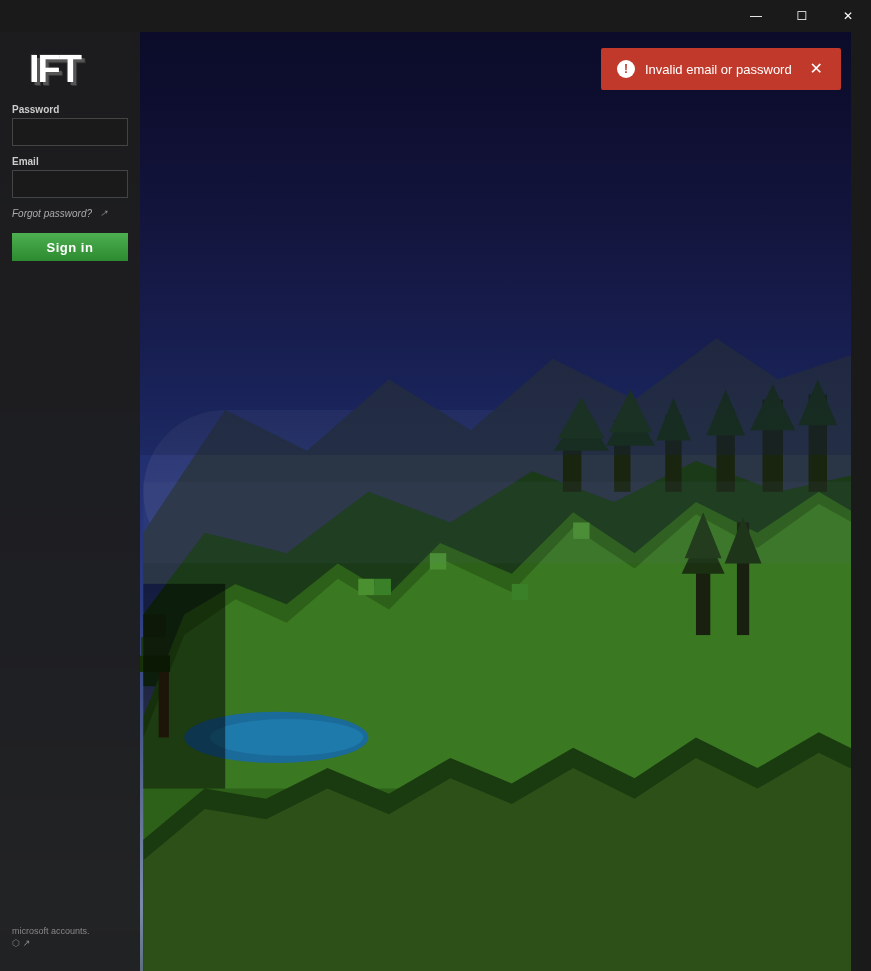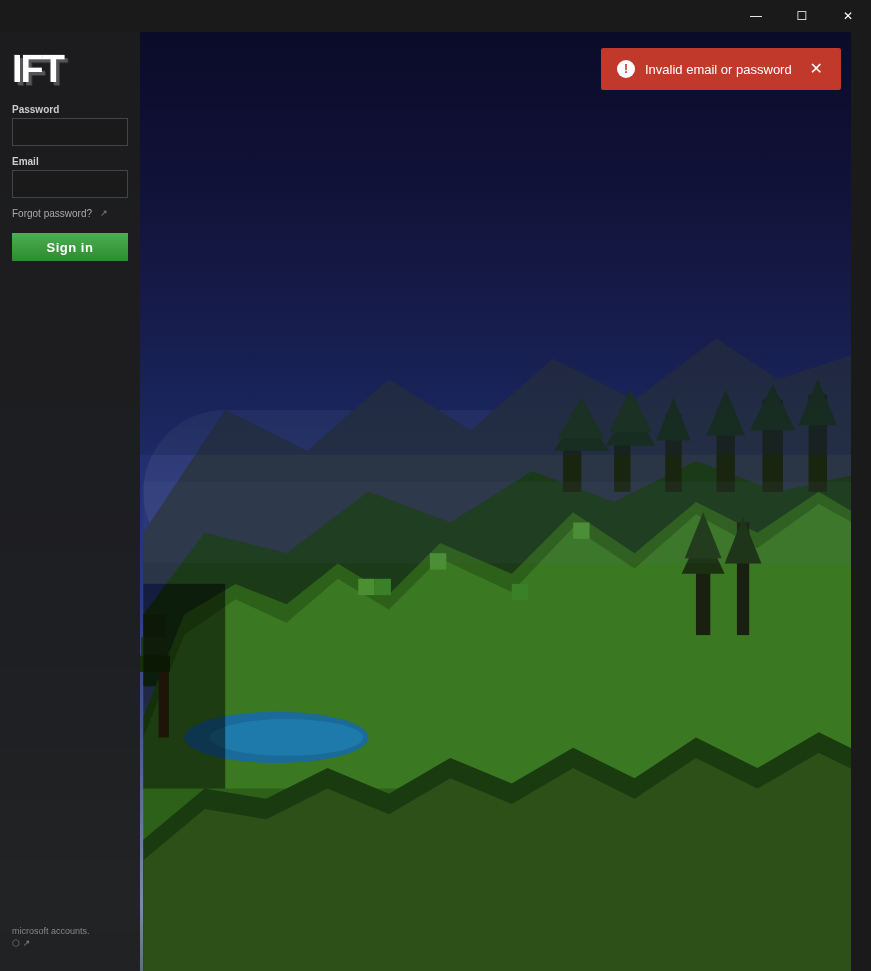--- a/index.html
+++ b/index.html
@@ -103,20 +103,21 @@
       font-family: 'Arial Black', 'Impact', sans-serif;
       font-size: 38px;
       font-weight: 900;
       color: #fff;
       text-shadow: 
         3px 3px 0 #555,
         -1px -1px 0 #333,
         4px 4px 0 #333;
       line-height: 1;
       letter-spacing: -2px;
+      margin-left: 17px;
     }
 
     
     .form-group {
       margin-bottom: 10px;
     }
 
     .form-label {
       display: block;
       color: #ccc;
@@ -138,20 +139,21 @@
 
     .forgot-password {
       display: flex;
       align-items: flex-start;
       gap: 8px;
       color: #aaa;
       font-size: 10px;
       margin-bottom: 14px;
       cursor: pointer;
       text-decoration: none;
+      font-style: italic;
     }
 
     .forgot-password .ext-icon {
       font-size: 9px;
       color: #888;
     }
 
     .sign-in-btn {
       width: 100%;
       height: 28px;

